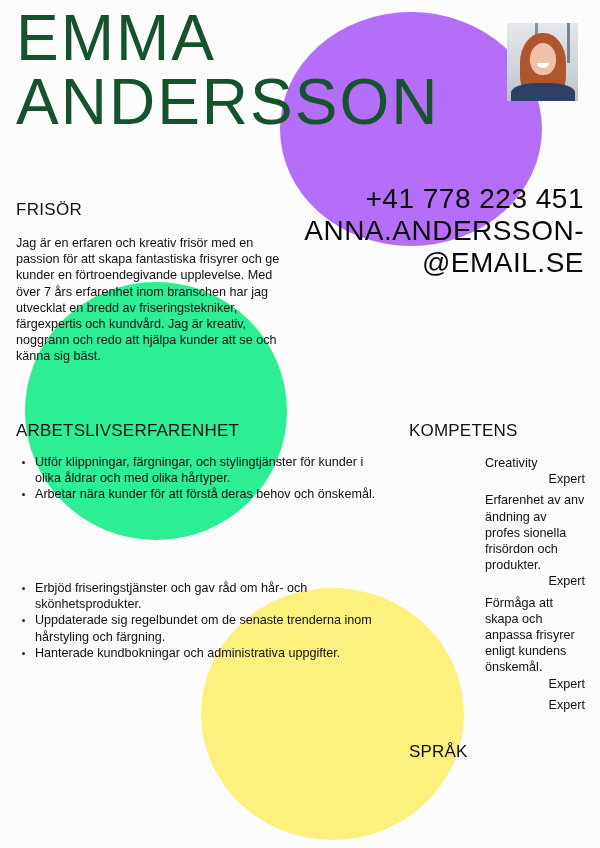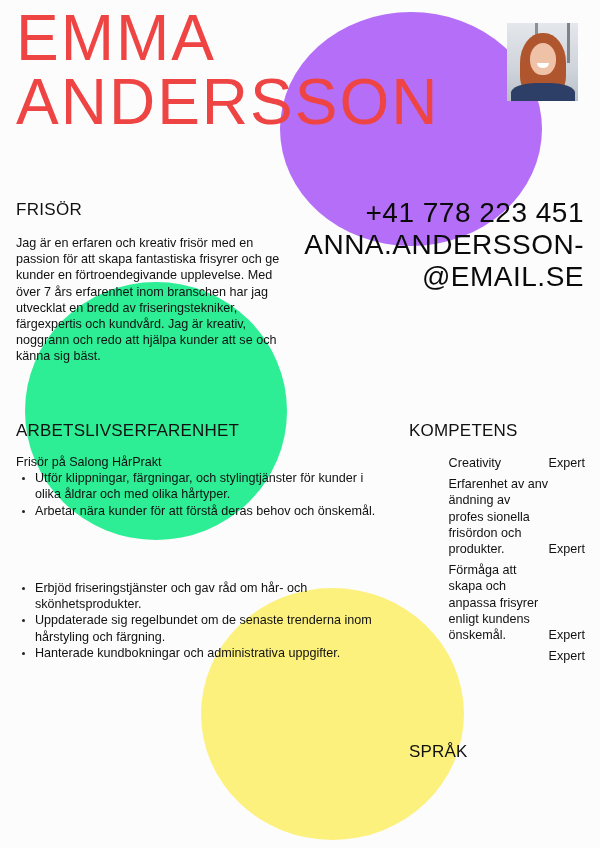--- a/index.html
+++ b/index.html
@@ -20,21 +20,21 @@
     .blob-purple { left: 280px; top: 12px; width: 262px; height: 234px; }
     .blob-green  { left: 25px;  top: 282px; width: 262px; height: 258px; }
     .blob-yellow { left: 201px; top: 588px; width: 263px; height: 252px; }
 
     .layer { position: absolute; z-index: 1; }
 
     .name {
       left: 16px; top: 6px;
       font-size: 64px; line-height: 64px;
       font-weight: 400; letter-spacing: 2px;
-      color: #ef4444;
+      color: #14532d;
     }
     .name div { white-space: nowrap; }
 
     .photo {
       left: 507px; top: 23px; width: 71px; height: 78px;
       overflow: hidden; background: #d9dde3;
     }
     .photo .bg-window { position:absolute; left:0; top:0; width:71px; height:78px;
       background: linear-gradient(180deg,#e4e7ec 0%,#cfd4da 60%,#b9c0c8 100%); }
     .photo .frame1 { position:absolute; left:28px; top:0; width:3px; height:40px; background:#8a9097; }
@@ -51,21 +51,21 @@
     .role {
       left: 16px; top: 200px;
       font-size: 17px; line-height: 20px; letter-spacing: 0.3px;
     }
     .summary {
       left: 16px; top: 235px; width: 280px;
       font-size: 12.6px; line-height: 16.2px;
     }
 
     .contact {
-      right: 16px; top: 197px;
+      right: 16px; top: 183px;
       text-align: right;
       font-size: 28px; line-height: 32px; letter-spacing: 0.5px;
       color: #0a0a0a;
     }
     .contact div { white-space: nowrap; }
 
     .section-title {
       font-size: 17px; line-height: 20px; letter-spacing: 0.2px;
     }
     .exp-title { left: 16px; top: 421px; }
@@ -88,22 +88,23 @@
     }
     .job-1 { top: 454px; }
     .job-2 { top: 580px; }
 
     .skills-title { left: 409px; top: 421px; }
     .skills {
       left: 409px; top: 455px; width: 176px;
       font-size: 12.6px; line-height: 16.2px;
     }
     .skill {
-      display: flex; justify-content: flex-end; align-items: flex-end;
+      display: flex; justify-content: flex-start; align-items: flex-end;
       margin-bottom: 5px;
+      flex-direction: column;
     }
     .skill .skill-name { width: 100px; }
     .skill .skill-level { white-space: nowrap; }
 
     .lang-title { left: 409px; top: 742px; }
   </style>
 </head>
 <body>
 
 <div class="blob blob-purple" style="background:#b56ef7;"></div>
@@ -131,21 +132,20 @@
 <div class="layer contact">
   <div>+41 778 223 451</div>
   <div>ANNA.ANDERSSON-</div>
   <div>@EMAIL.SE</div>
 </div>
 
 <div class="layer section-title exp-title">ARBETSLIVSERFARENHET</div>
 
 <div class="job job-1">
   <div class="job-head">
-    <span class="job-role">Frisör på Salong HårPrakt</span>
   </div>
   <ul>
     <li>Utför klippningar, färgningar, och stylingtjänster för kunder i olika åldrar och med olika hårtyper.</li>
     <li>Arbetar nära kunder för att förstå deras behov och önskemål.</li>
   </ul>
 </div>
 
 <div class="job job-2">
   <ul>
     <li>Erbjöd friseringstjänster och gav råd om hår- och skönhetsprodukter.</li>

